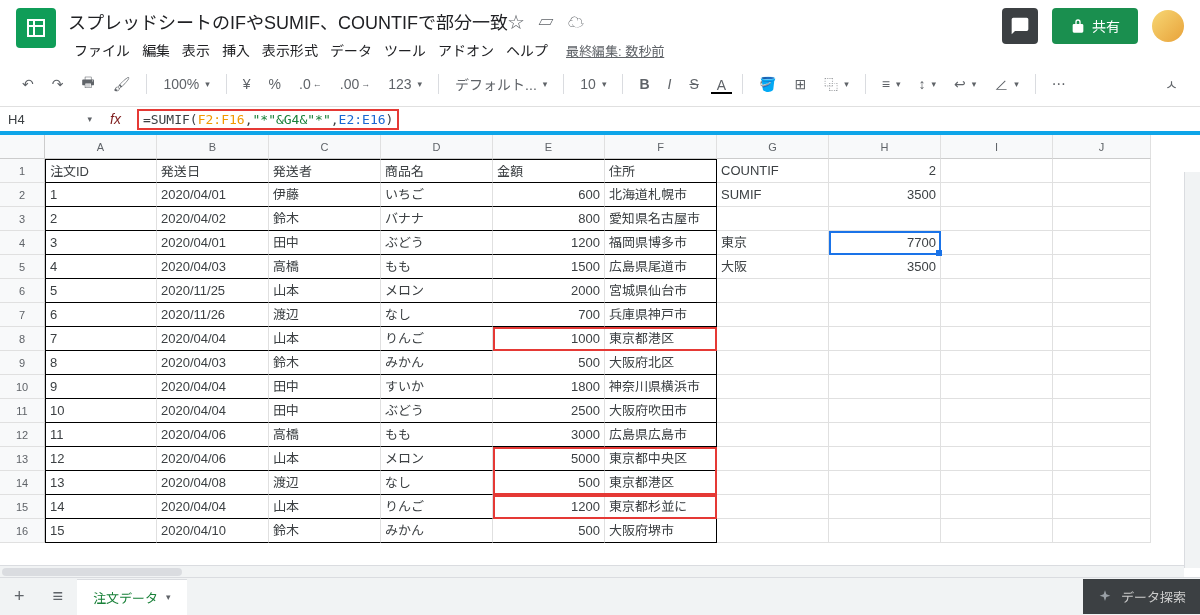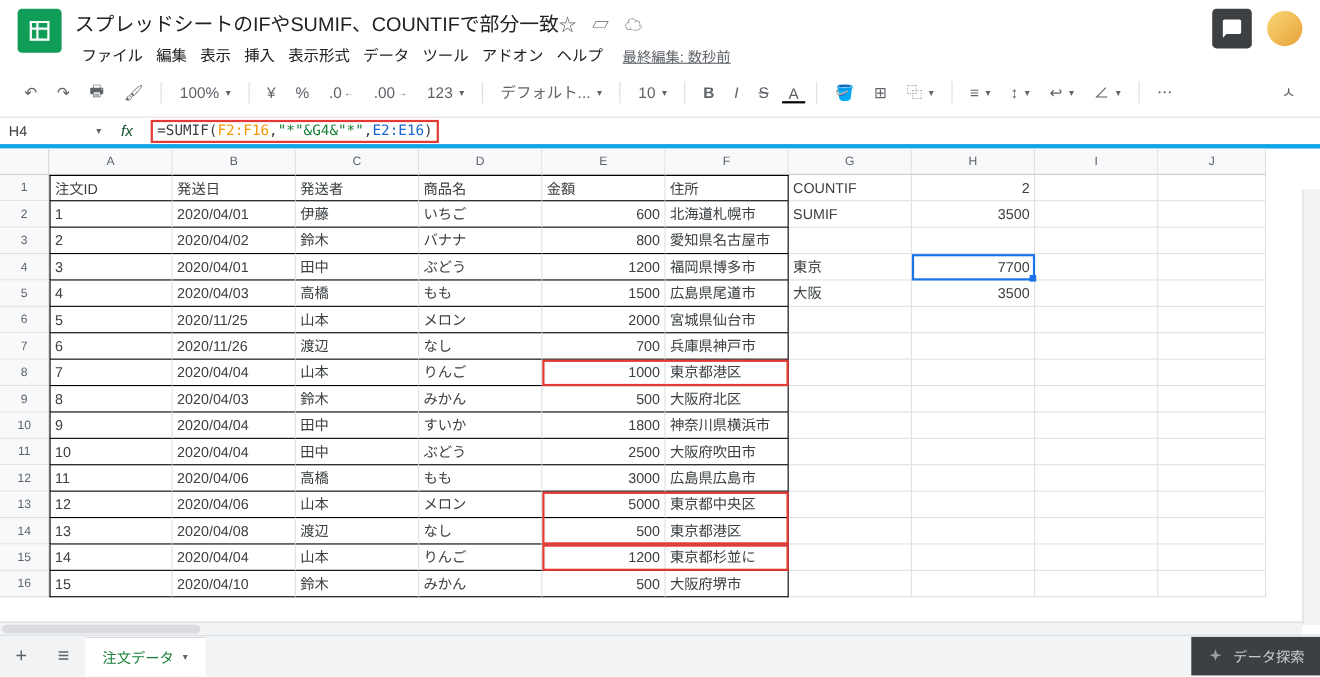--- a/index.html
+++ b/index.html
@@ -46,21 +46,21 @@
 .text-color-btn { border-bottom: 2px solid #000; padding-bottom:0; line-height:1;}
 .formula-bar {
   display: flex; align-items: center; border-bottom: 4px solid #0ea5e9;
   height: 28px;
 }
 .name-box {
   width: 100px; padding: 0 8px; font-size: 13px; color: #3c4043;
   display: flex; align-items: center; justify-content: space-between;
 }
 .name-box::after{content:"▾";font-size:9px;color:#5f6368;}
-.fx { padding: 0 10px; color: #14532d; font-style: italic; font-size: 14px; }
+.fx { padding: 0 10px; color: #7f1d1d; font-style: italic; font-size: 14px; }
 .formula-input {
   flex: 1; padding: 0 6px; font-size: 13px; font-family: "Consolas", monospace;
   display: flex; align-items: center;
 }
 .formula-box { border: 2px solid #e53935; padding: 1px 4px; display:inline-flex; }
 .fc-orange { color: #f29900; }
 .fc-green { color: #188038; }
 .fc-blue { color: #1967d2; }
 .grid-area { position: relative; height: 420px; overflow: hidden; }
 .col-headers { display: flex; margin-left: 45px; }
@@ -138,20 +138,26 @@
       <span class="menu-item">アドオン</span>
       <span class="menu-item">ヘルプ</span>
       <span class="last-edit">最終編集: 数秒前</span>
     </div>
   </div>
   <div class="right-controls">
     <div class="comment-icon">
       <svg width="20" height="20" viewBox="0 0 24 24" fill="#fff">
           <path d="M20 2H4a2 2 0 00-2 2v18l4-4h14a2 2 0 002-2V4a2 2 0 00-2-2z"></path>
         </svg>
+    </div>
+    <div class="share-btn">
+      <svg width="16" height="16" viewBox="0 0 24 24" fill="#fff">
+          <path d="M12 2a4 4 0 00-4 4v3H6a2 2 0 00-2 2v9a2 2 0 002 2h12a2 2 0 002-2v-9a2 2 0 00-2-2h-2V6a4 4 0 00-4-4zm-2 4a2 2 0 114 0v3h-4V6z"></path>
+        </svg>
+      <span>共有</span>
     </div>
     <div class="avatar"></div>
   </div>
 </div>
 
 <div class="toolbar">
   <span class="tb-btn">↶</span>
   <span class="tb-btn">↷</span>
   <span class="tb-btn">🖶</span>
   <span class="tb-btn">🖌</span>

